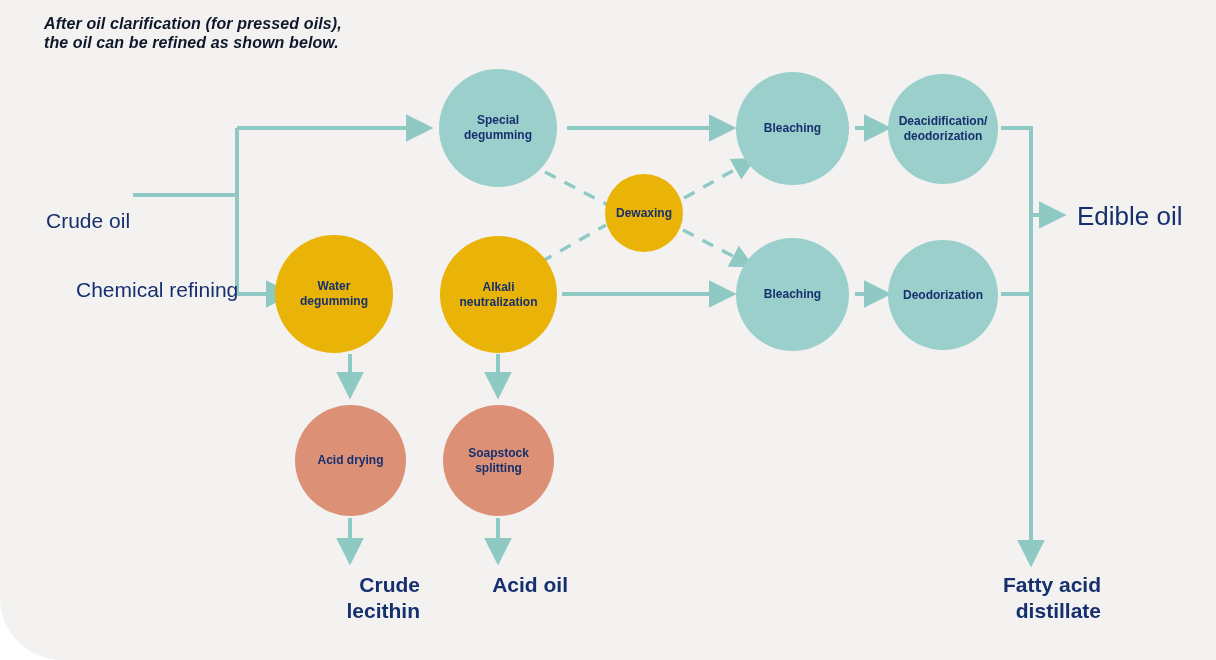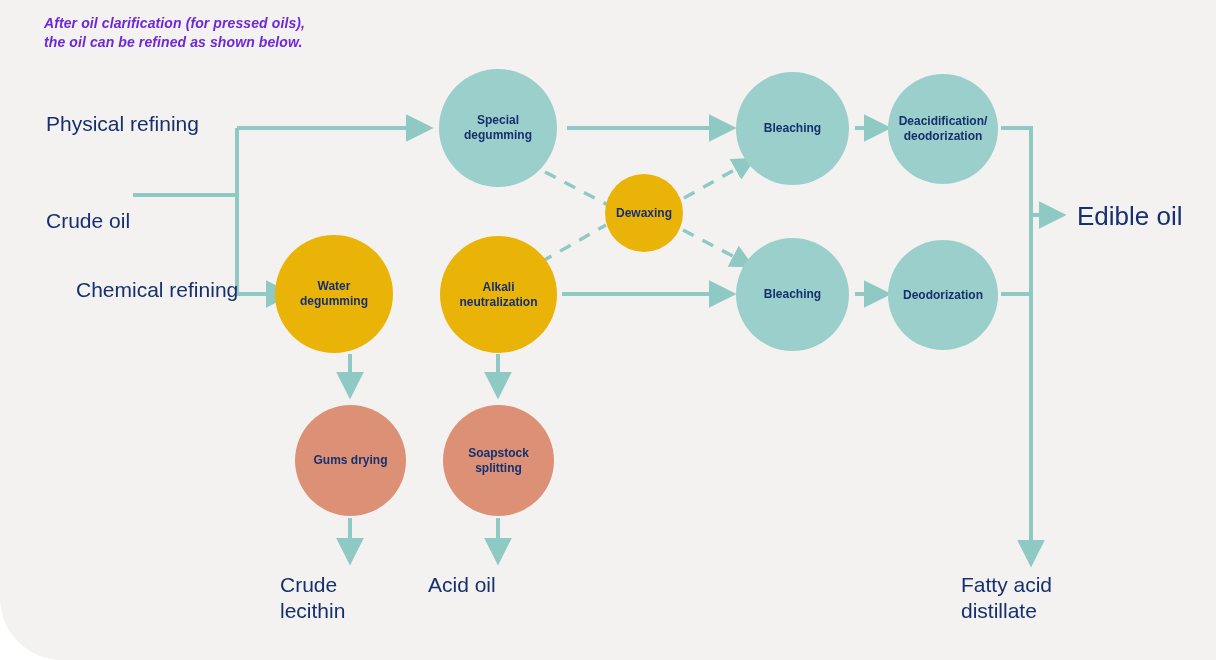--- a/index.html
+++ b/index.html
@@ -9,40 +9,40 @@
     position:relative;
     width:1216px;height:660px;
     background:#F3F2F0;
     border-bottom-left-radius:62px;
     overflow:hidden;
   }
   #flowsvg{position:absolute;left:0;top:0;width:1216px;height:660px;}
   .note{
     position:absolute;left:44px;top:14px;
     font-style:italic;font-weight:bold;
-    font-size:14px;line-height:19px;
-    color:#6d28d9;letter-spacing:.1px;
+    font-size:16px;line-height:19px;
+    color:#0f172a;letter-spacing:.1px;
     white-space:pre-line;
   }
   .node{
     position:absolute;border-radius:50%;
     display:flex;align-items:center;justify-content:center;
     text-align:center;color:#16306E;
     font-weight:bold;font-size:12px;line-height:15px;
     white-space:pre-line;
   }
   .node.teal{background:#9ACFCB;}
   .node.yellow{background:#eab308;}
   .node.salmon{background:#DC9177;}
   .label{
     position:absolute;color:#16306E;
     white-space:pre-line;
   }
   .label.side{font-size:21px;line-height:26px;}
-  .label.out{font-size:21px;line-height:26px;text-align:left;}
+  .label.out{font-size:21px;line-height:26px;text-align:right;font-weight:bold;}
   .label.edible{font-size:26px;line-height:30px;}
 </style>
 </head>
 <body>
 
 <div id="canvas">
 
   <svg id="flowsvg" viewBox="0 0 1216 660" xmlns="http://www.w3.org/2000/svg">
     <defs>
       <marker id="ah" markerWidth="7" markerHeight="7" refX="5.6" refY="3.5" orient="auto" markerUnits="strokeWidth">
@@ -94,40 +94,39 @@
 
       <path d="M541,262 L606,225"></path>
 
       <path d="M683,230 L750,265" marker-end="url(#ahd)"></path>
     </g>
   </svg>
 
   <div class="note">After oil clarification (for pressed oils),
 the oil can be refined as shown below.</div>
 
-  <div class="label side" style="left:46px;top:111px;">Physical refining</div>
   <div class="label side" style="left:46px;top:182px;margin-top:26px;">Crude oil</div>
   <div class="label side" style="left:46px;top:277px;margin-left:30px;">Chemical refining</div>
 
   <div class="node teal" style="left:439px;top:69px;width:118px;height:118px;">Special
 degumming</div>
   <div class="node teal" style="left:736px;top:72px;width:113px;height:113px;">Bleaching</div>
   <div class="node teal" style="left:888px;top:74px;width:110px;height:110px;">Deacidification/
 deodorization</div>
 
   <div class="node yellow" style="left:605px;top:174px;width:78px;height:78px;">Dewaxing</div>
 
   <div class="node yellow" style="left:275px;top:235px;width:118px;height:118px;">Water
 degumming</div>
   <div class="node yellow" style="left:440px;top:236px;width:117px;height:117px;">Alkali
 neutralization</div>
   <div class="node teal" style="left:736px;top:238px;width:113px;height:113px;">Bleaching</div>
   <div class="node teal" style="left:888px;top:240px;width:110px;height:110px;">Deodorization</div>
 
-  <div class="node salmon" style="left:295px;top:405px;width:111px;height:111px;">Gums drying</div>
+  <div class="node salmon" style="left:295px;top:405px;width:111px;height:111px;">Acid drying</div>
   <div class="node salmon" style="left:443px;top:405px;width:111px;height:111px;">Soapstock
 splitting</div>
 
   <div class="label out" style="left:280px;top:572px;width:140px;">Crude
 lecithin</div>
   <div class="label out" style="left:428px;top:572px;width:140px;">Acid oil</div>
   <div class="label edible" style="left:1077px;top:201px;">Edible oil</div>
   <div class="label out" style="left:961px;top:572px;width:140px;">Fatty acid
 distillate</div>
 

